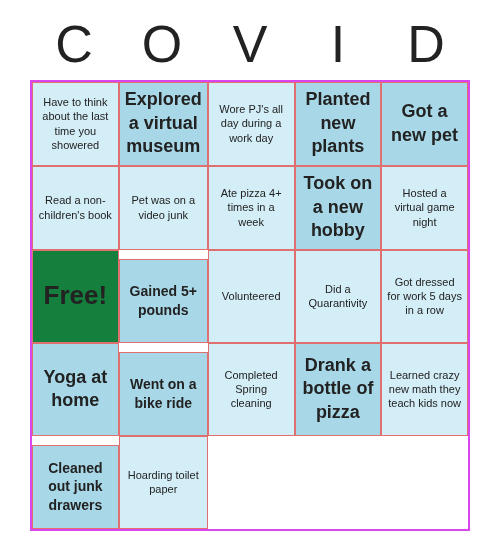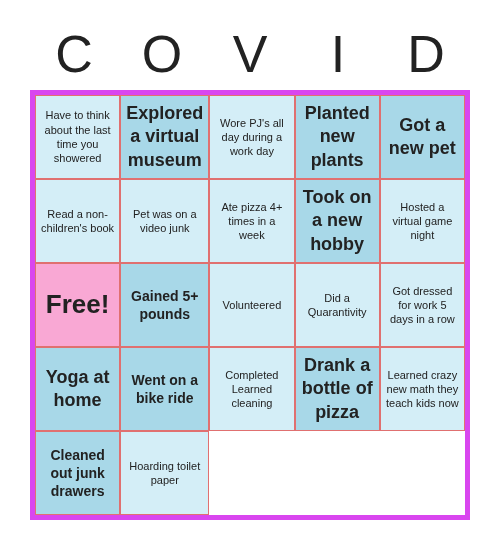--- a/index.html
+++ b/index.html
@@ -24,52 +24,53 @@
     .bingo-title span {
       font-size: 52px;
       font-weight: normal;
       color: #222;
       width: 84px;
       text-align: center;
     }
     .bingo-grid {
       display: grid;
       grid-template-columns: repeat(5, 1fr);
-      border: 5px solid #d946ef;
+      border: 2px solid #d946ef;
       border-collapse: collapse;
     }
     .cell {
       border: 1.5px solid #e07070;
       padding: 5px;
       min-height: 84px;
       display: flex;
       align-items: center;
       justify-content: center;
       text-align: center;
       font-size: 11px;
       line-height: 1.3;
       color: #222;
       background: #a8d8e8;
     }
     .cell.light {
       background: #d4eef7;
     }
     .cell.free {
-      background: #f9a8d4;
+      background: #15803d;
       font-size: 26px;
       font-weight: bold;
       color: #222;
     }
     .cell.large-text {
       font-size: 18px;
       font-weight: bold;
     }
     .cell.medium-text {
       font-size: 14px;
       font-weight: bold;
+      margin-top: 9px;
     }
   </style>
 </head>
 <body>
 
 <div class="bingo-card">
   <div class="bingo-title">
     <span>C</span>
     <span>O</span>
     <span>V</span>
@@ -87,19 +88,19 @@
       <div class="cell light">Ate pizza 4+ times in a week</div>
       <div class="cell large-text">Took on a new hobby</div>
       <div class="cell light">Hosted a virtual game night</div>
       <div class="cell free">Free!</div>
       <div class="cell medium-text">Gained 5+ pounds</div>
       <div class="cell light">Volunteered</div>
       <div class="cell light">Did a Quarantivity</div>
       <div class="cell light">Got dressed for work 5 days in a row</div>
       <div class="cell large-text">Yoga at home</div>
       <div class="cell medium-text">Went on a bike ride</div>
-      <div class="cell light">Completed Learned cleaning</div>
+      <div class="cell light">Completed Spring cleaning</div>
       <div class="cell large-text">Drank a bottle of pizza</div>
       <div class="cell light">Learned crazy new math they teach kids now</div>
       <div class="cell medium-text">Cleaned out junk drawers</div>
       <div class="cell light">Hoarding toilet paper</div>
     </div>
 </div>
 
 </body></html>

